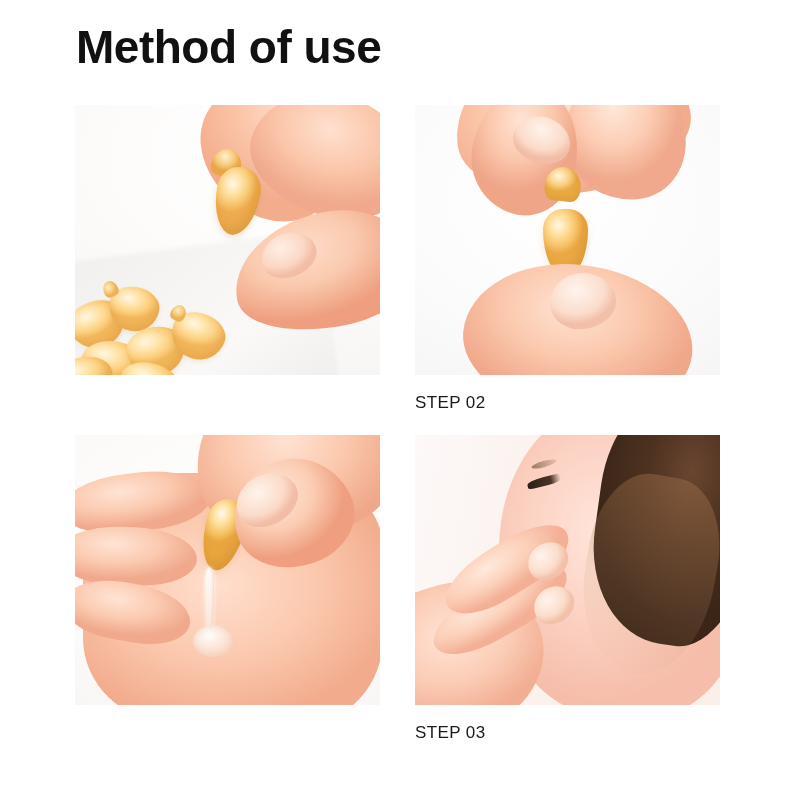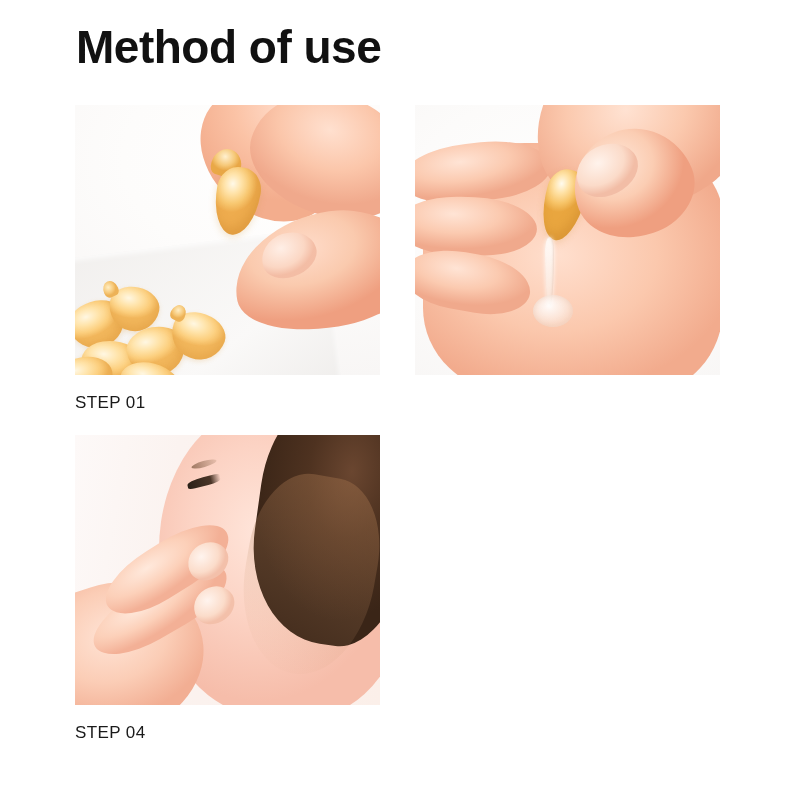--- a/index.html
+++ b/index.html
@@ -402,23 +402,36 @@
         <div class="cap-stem" style="left:28px;  top:176px; transform:rotate(-24deg);"></div>
         <div class="cap-stem" style="left:96px;  top:200px; transform:rotate(28deg);"></div>
 
         <div class="p1-index"></div>
         <div class="p1-index2"></div>
         <div class="p1-capsule-stem"></div>
         <div class="p1-capsule"></div>
         <div class="p1-thumb"></div>
         <div class="p1-nail"></div>
       </div>
-      <div class="step-label">STEP 01</div>
     </div>
 
+    <div class="step-cell">
+      <div class="photo">
+        <div class="p2-bg"></div>
+        <div class="p2-hand-top"></div>
+        <div class="p2-finger-b"></div>
+        <div class="p2-finger-a"></div>
+        <div class="p2-nail-a"></div>
+        <div class="p2-cap"></div>
+        <div class="p2-body"></div>
+        <div class="p2-hand-bot"></div>
+        <div class="p2-nail-b"></div>
+      </div>
+      <div class="step-label">STEP 02</div>
+    </div>
 
     <div class="step-cell">
       <div class="photo">
         <div class="p3-bg"></div>
         <div class="p3-palm"></div>
         <div class="p3-finger p3-f1"></div>
         <div class="p3-finger p3-f2"></div>
         <div class="p3-finger p3-f3"></div>
         <div class="p3-hand-top"></div>
         <div class="p3-capsule"></div>
@@ -437,17 +450,17 @@
         <div class="p4-hair-soft"></div>
         <div class="p4-brow"></div>
         <div class="p4-lash"></div>
         <div class="p4-lip"></div>
         <div class="p4-hand"></div>
         <div class="p4-finger p4-f2"></div>
         <div class="p4-finger p4-f1"></div>
         <div class="p4-fn1"></div>
         <div class="p4-fn2"></div>
       </div>
-      <div class="step-label">STEP 04</div>
+      <div class="step-label">STEP 03</div>
     </div>
 
   </div>
 </div>
 
 </body></html>

